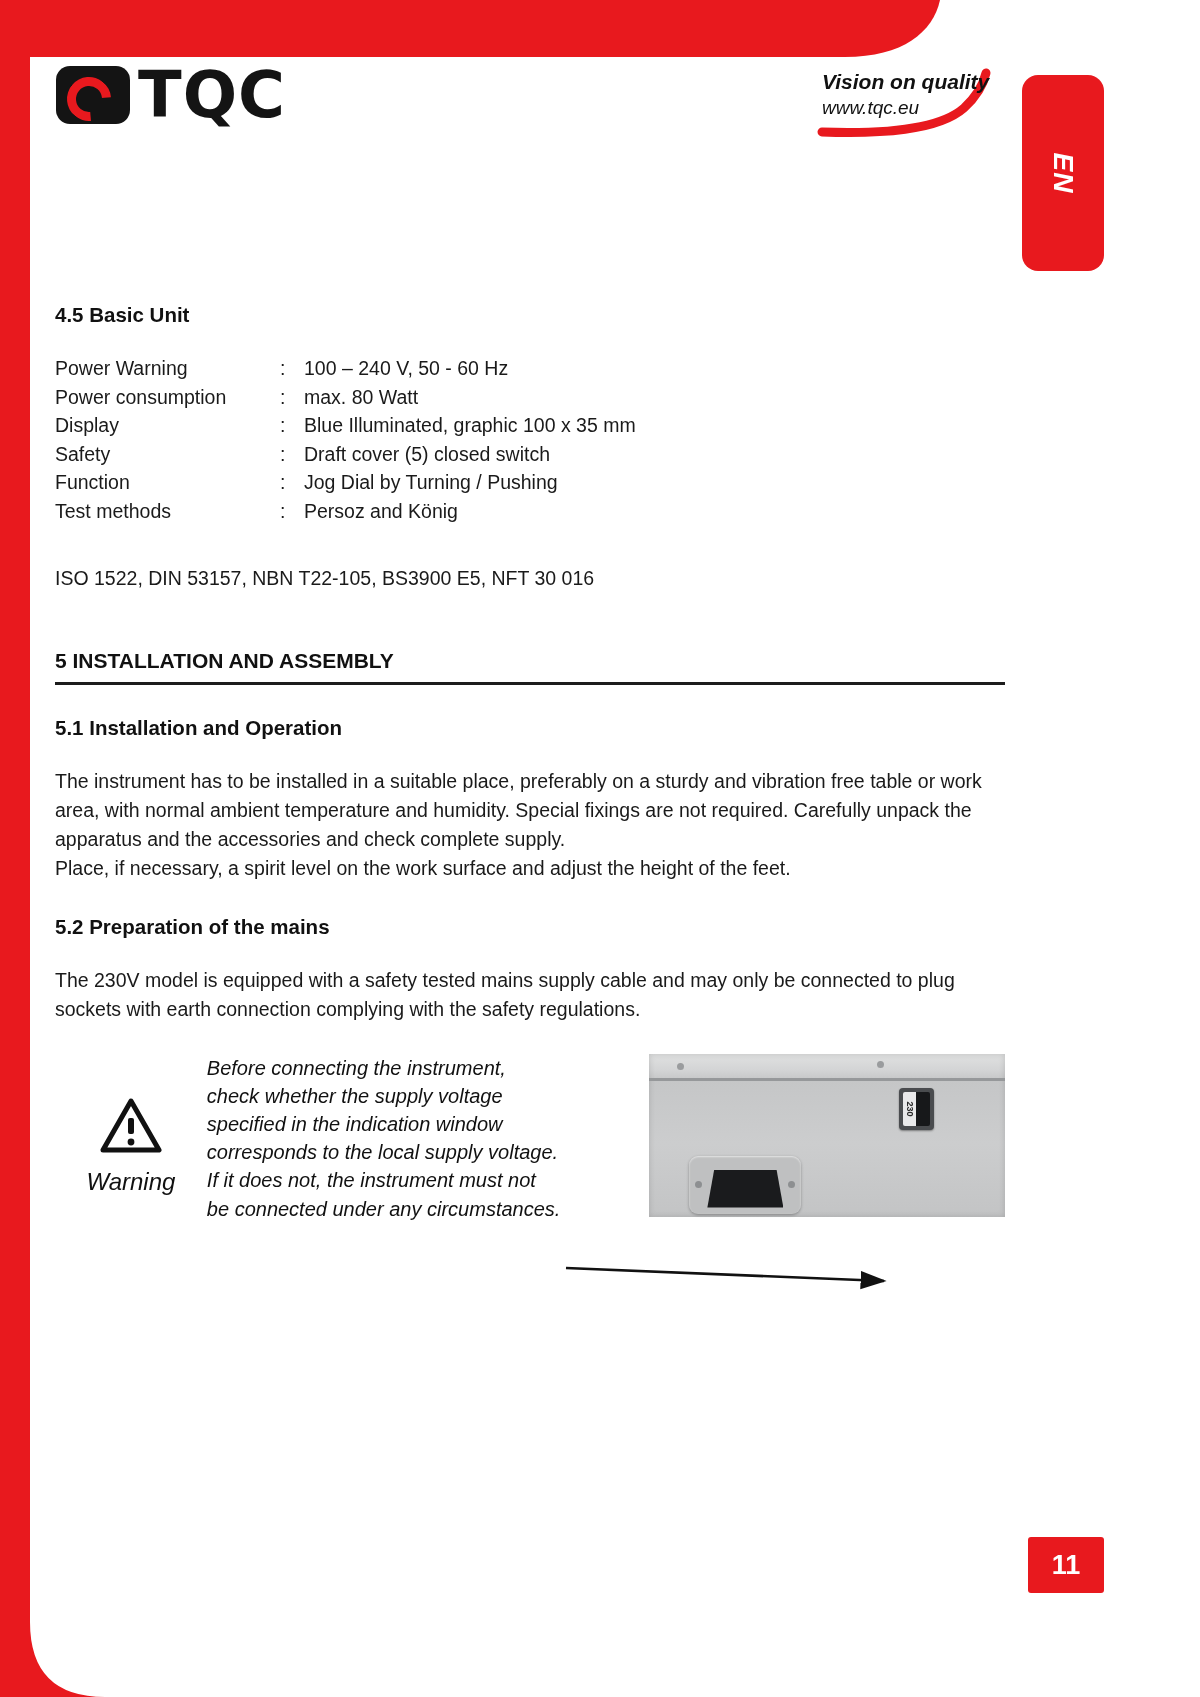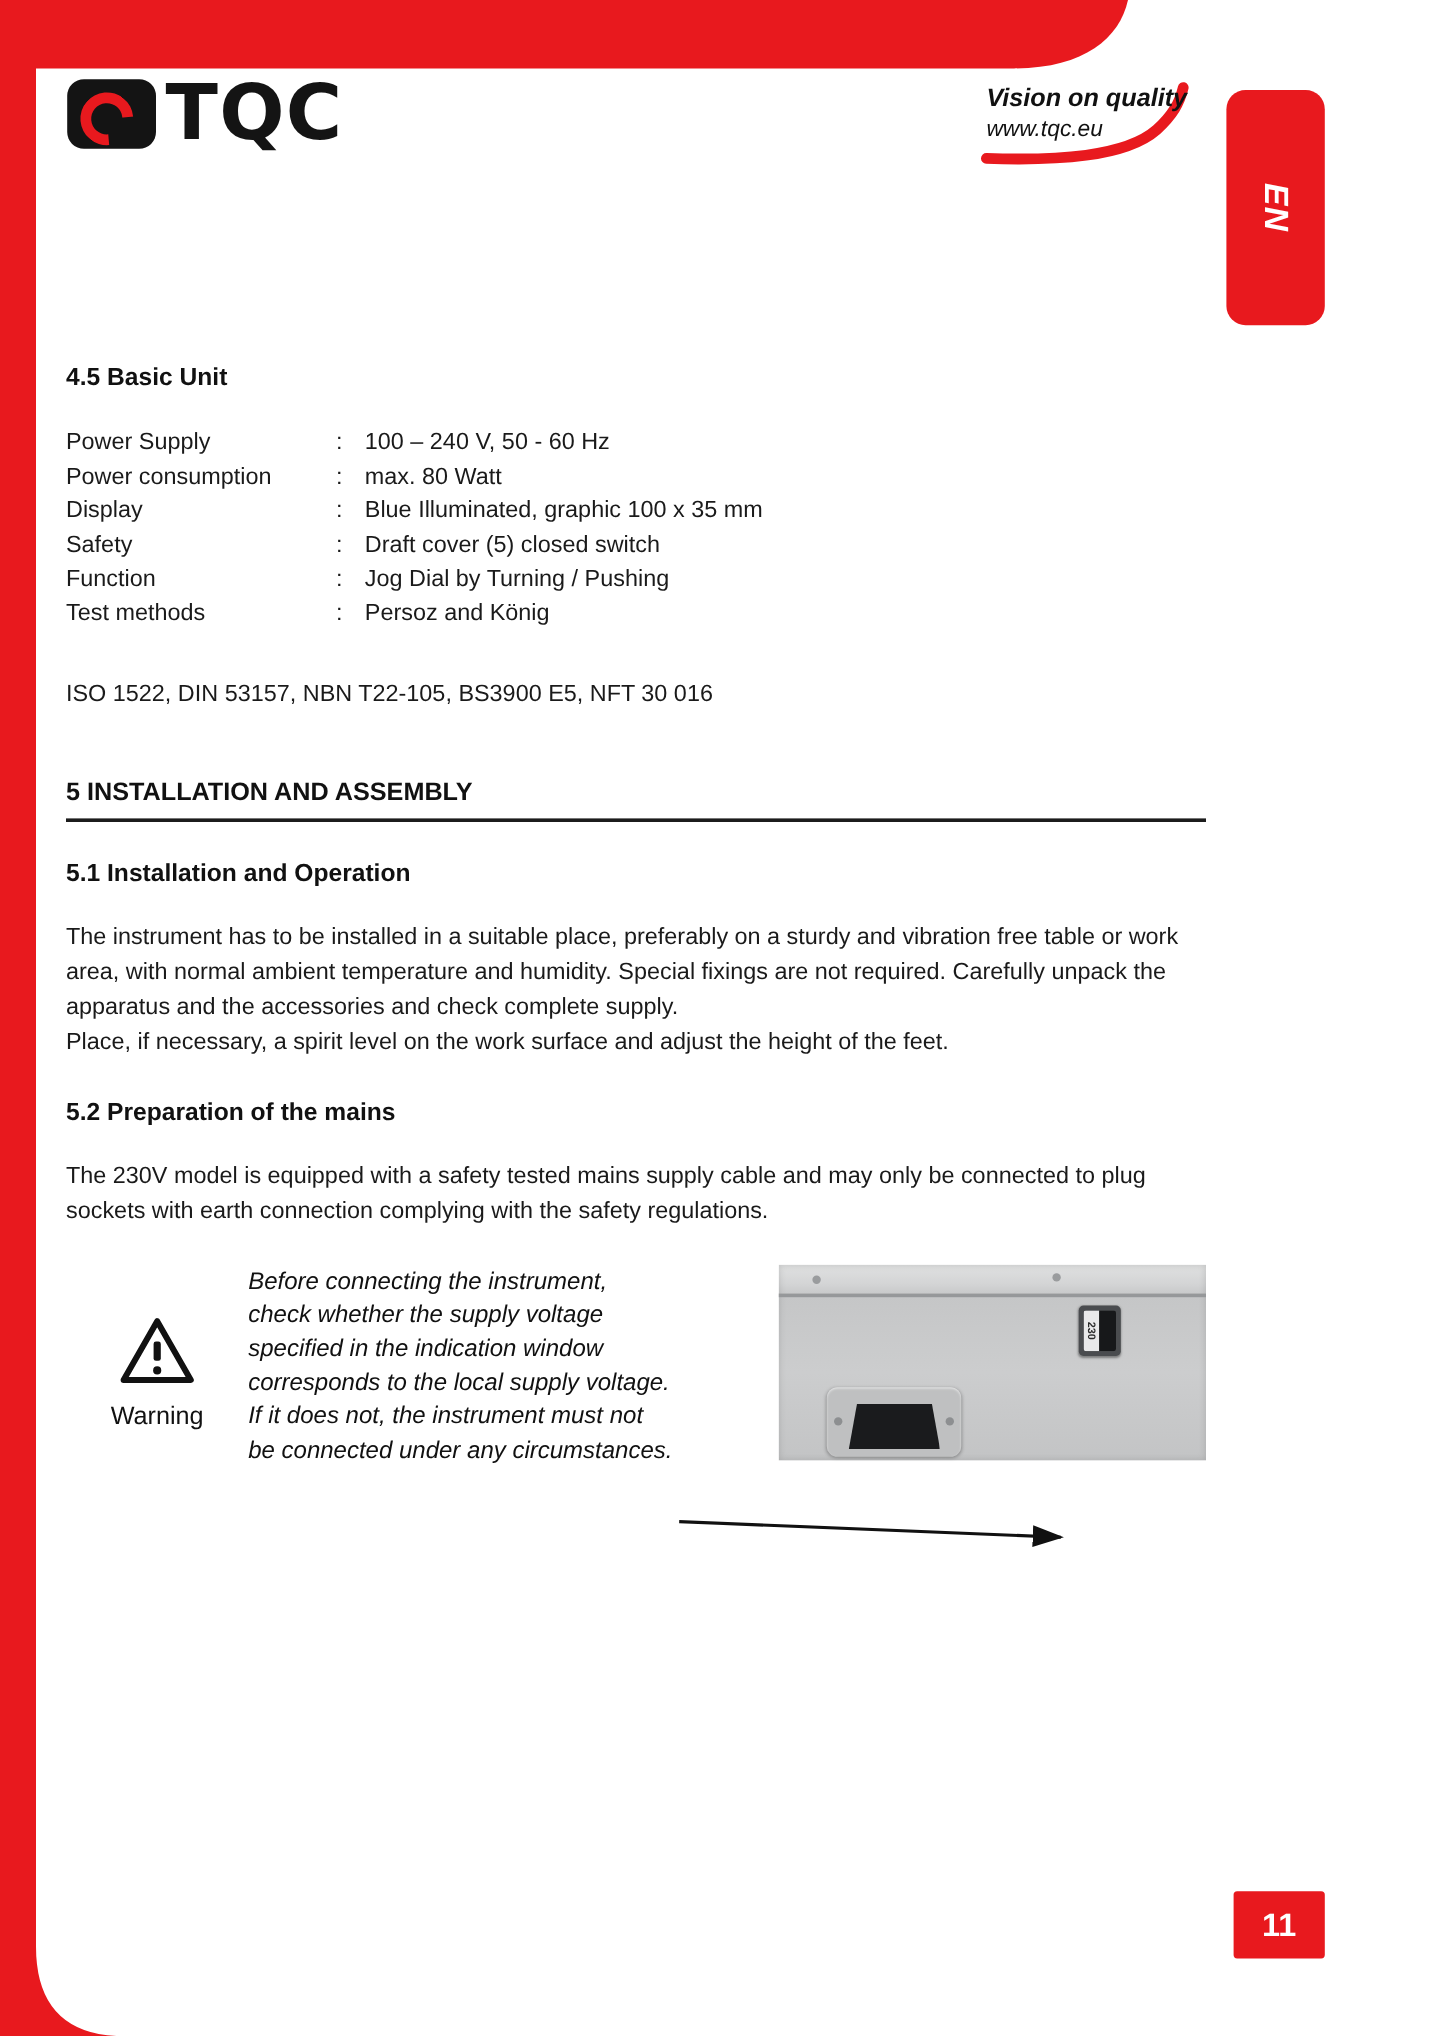--- a/index.html
+++ b/index.html
@@ -20,21 +20,21 @@
   .tagline{font-size:21px;font-weight:bold;font-style:italic;color:#111;}
   .website{font-size:19px;font-style:italic;color:#111;margin-top:3px;}
 
   .en-tab{
     position:absolute;left:1022px;top:75px;width:82px;height:196px;background:#e8191e;
     border-radius:16px;z-index:2;display:flex;align-items:center;justify-content:center;
   }
   .en-tab span{transform:rotate(90deg);color:#fff;font-weight:bold;font-style:italic;font-size:28px;letter-spacing:1px;}
 
   .page-num{
-    position:absolute;left:1028px;top:1576px;width:76px;height:56px;background:#e8191e;border-radius:3px;
+    position:absolute;left:1028px;top:1537px;width:76px;height:56px;background:#e8191e;border-radius:3px;
     display:flex;align-items:center;justify-content:center;color:#fff;font-weight:bold;font-size:27px;z-index:2;
   }
 
   
   .content{position:absolute;left:55px;top:303px;width:950px;z-index:2;}
   .h2{font-size:20.5px;font-weight:bold;color:#111;}
   .body-text{font-size:19.5px;line-height:29px;color:#1a1a1a;}
 
   .spec-table{margin-top:27px;}
   .spec-row{display:grid;grid-template-columns:225px 24px 1fr;font-size:19.5px;line-height:28.6px;}
@@ -44,21 +44,21 @@
   .sec .h2{margin-bottom:27px;}
   .rule-head{
     margin-top:56px;font-size:21px;font-weight:bold;color:#111;
     padding-bottom:9px;border-bottom:3px solid #1c1c1c;
   }
   .para2{margin-top:0;}
 
   
   .warning-row{display:flex;margin-top:30px;}
   .warning-col{width:152px;text-align:center;padding-top:42px;}
-  .warning-label{font-size:21px;margin-top:8px;color:#111;}
+  .warning-label{font-size:24px;font-style:italic;margin-top:8px;color:#111;}
   .warning-text{width:418px;font-size:20px;line-height:28.2px;font-weight:normal;font-style:italic;color:#111;}
   .photo{
     position:relative;width:356px;height:163px;margin-left:25px;
     background:linear-gradient(180deg,#e0e1e1 0%,#d3d4d5 10%,#c5c6c7 16%,#cccdce 55%,#c3c4c5 100%);
     box-shadow:inset 0 0 6px rgba(0,0,0,0.15);
   }
   .photo-groove{position:absolute;left:0;top:24px;width:100%;height:3px;background:#96989a;}
   .screw{position:absolute;width:7px;height:7px;border-radius:50%;background:#9a9c9e;}
   .screw.s1{left:28px;top:9px;}
   .screw.s2{left:228px;top:7px;}
@@ -107,21 +107,21 @@
   <div class="en-tab">
     <span>EN</span>
   </div>
 
   <div class="content">
 
     <div class="h2">4.5 Basic Unit</div>
 
     <div class="spec-table">
       <div class="spec-row">
-        <span>Power Supply</span>
+        <span>Power Warning</span>
         <span class="spec-colon">:</span>
         <span>100 – 240 V, 50 - 60 Hz</span>
       </div>
       <div class="spec-row">
         <span>Power consumption</span>
         <span class="spec-colon">:</span>
         <span>max. 80 Watt</span>
       </div>
       <div class="spec-row">
         <span>Display</span>

